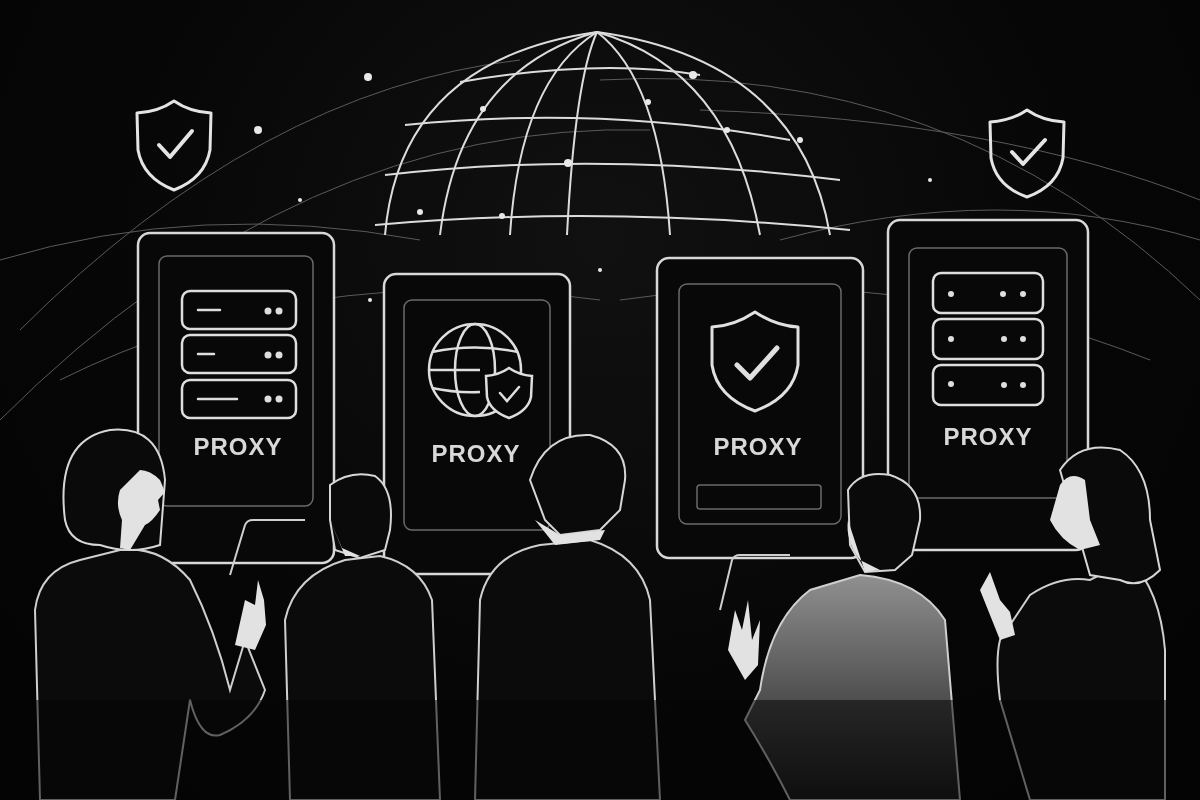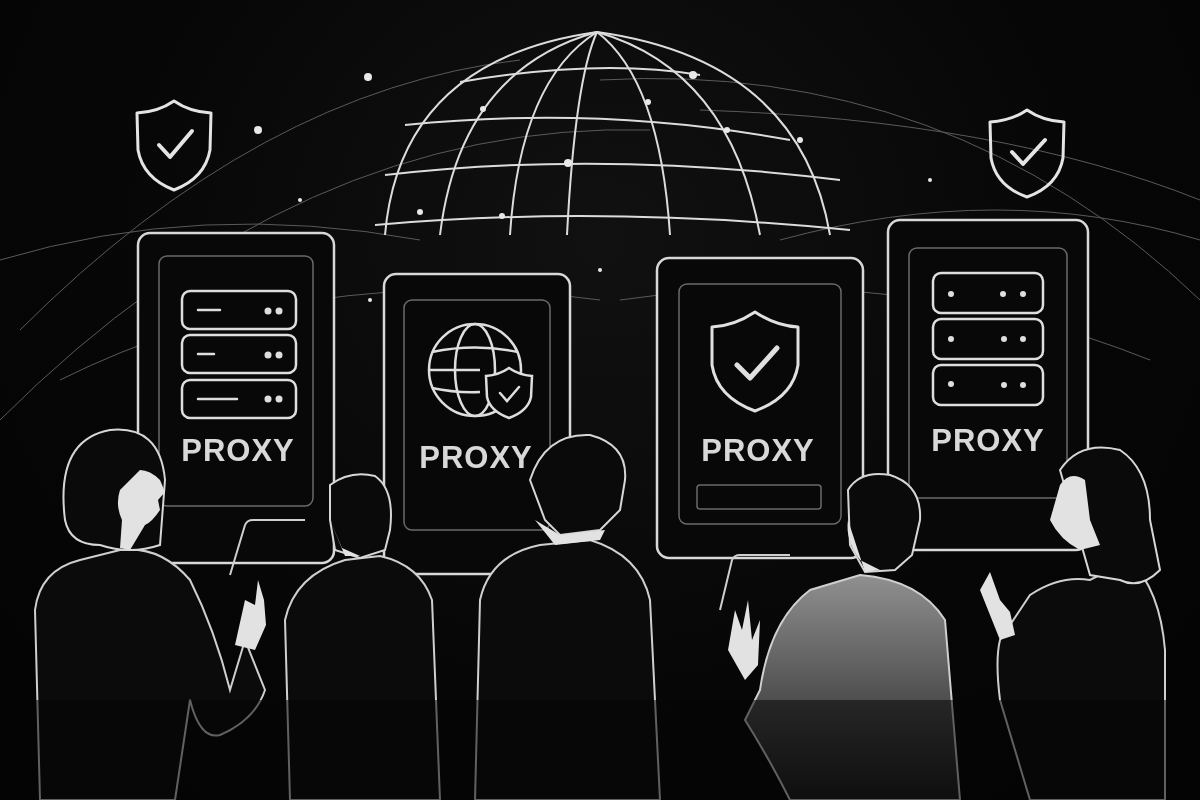--- a/index.html
+++ b/index.html
@@ -1,19 +1,19 @@
 <!DOCTYPE html>
 <html><head>
 <meta charset="utf-8">
 <style>
   html,body{margin:0;padding:0;background:#050505;}
   body{width:1200px;height:800px;overflow:hidden;position:relative;font-family:"Liberation Sans",sans-serif;}
   .scene{position:absolute;left:0;top:0;width:1200px;height:800px;background:radial-gradient(ellipse at 50% 30%, #111 0%, #060606 60%, #030303 100%);}
   svg{position:absolute;left:0;top:0;}
-  .label{position:absolute;color:#d8d8d8;font-weight:bold;font-size:31px;letter-spacing:1px;text-align:center;width:200px;}
+  .label{position:absolute;color:#d8d8d8;font-weight:bold;font-size:24px;letter-spacing:1px;text-align:center;width:200px;}
 </style>
 </head>
 <body>
 
 <div class="scene">
 
 <svg width="1200" height="800" viewBox="0 0 1200 800">
   <defs>
     <radialGradient id="fade" cx="50%" cy="30%" r="60%">
       <stop offset="0" stop-color="#fff" stop-opacity="0.9"></stop>

